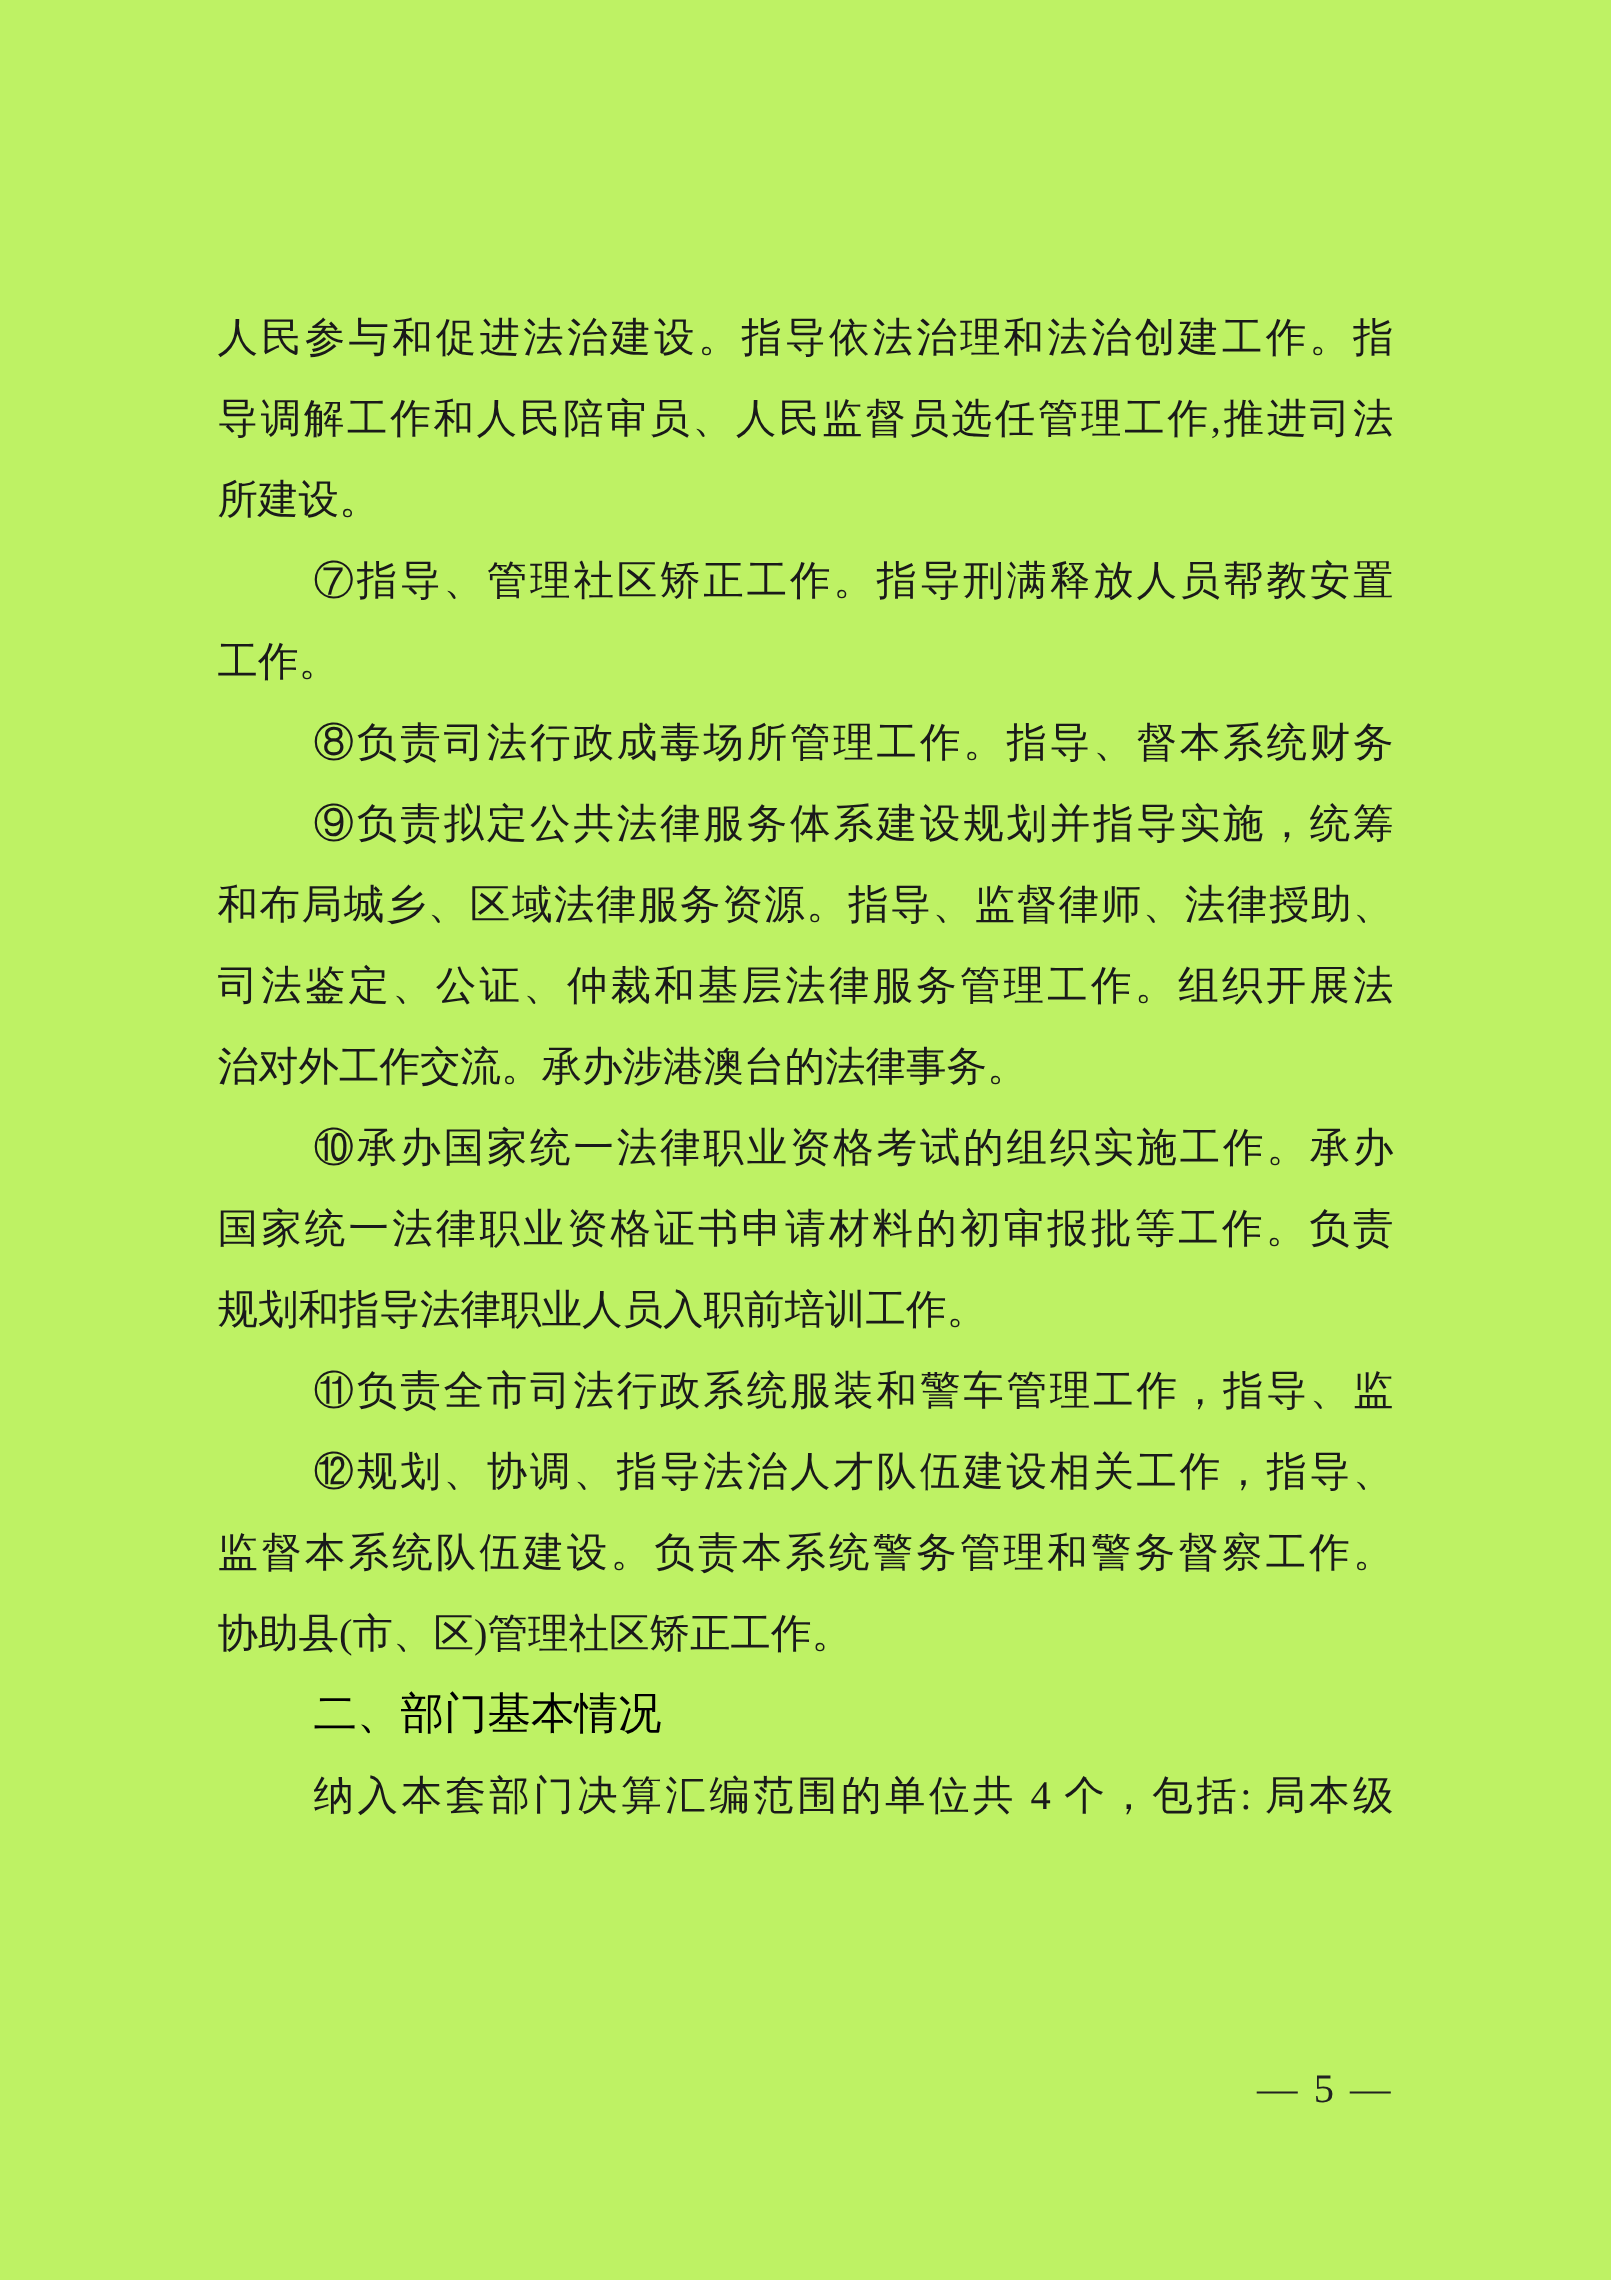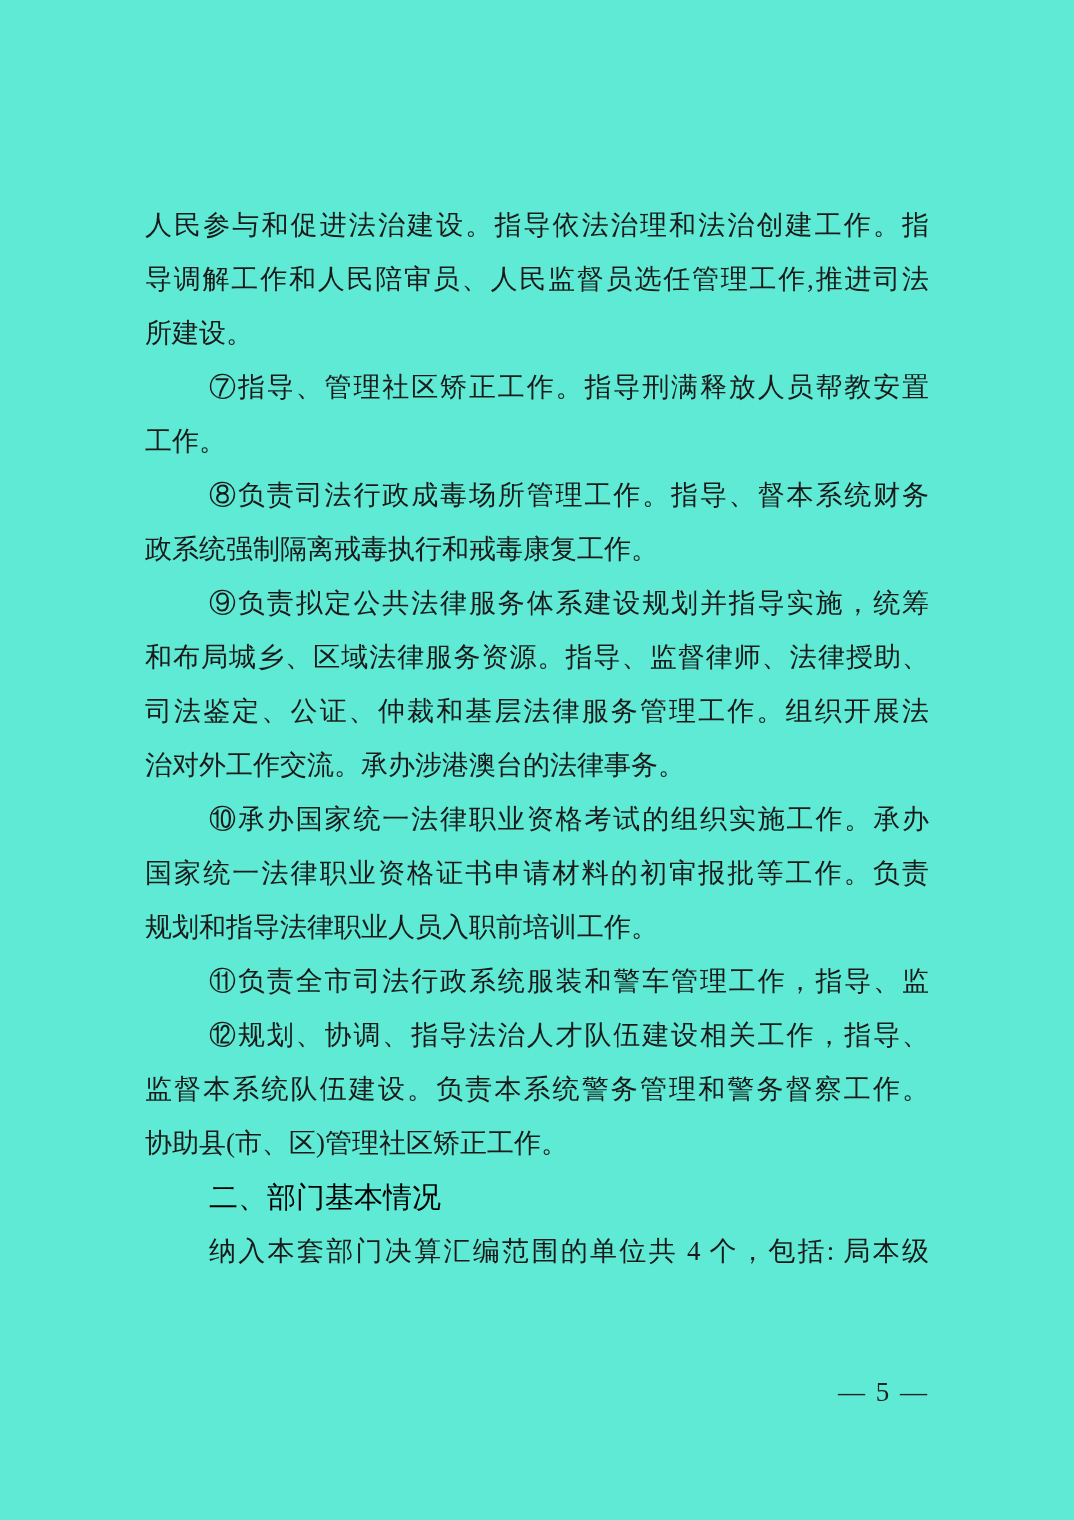--- a/index.html
+++ b/index.html
@@ -1,20 +1,20 @@
 <!DOCTYPE html>
 <html><head>
 <meta charset="utf-8">
 <style>
   html, body { margin: 0; padding: 0; background: #e8e8e8; }
   .page {
     position: relative;
     width: 1074px;
     height: 1520px;
-    background: #5eead4;
+    background: #bef264;
     overflow: hidden;
     margin: 0 auto;
   }
   .doc {
     position: absolute;
     left: 145px;
     right: 145px;
     top: 198px;
     font-family: "Liberation Serif", "DejaVu Serif", serif;
     font-size: 27px;
@@ -59,21 +59,20 @@
         <div class="line">人民参与和促进法治建设。指导依法治理和法治创建工作。指</div>
         <div class="line">导调解工作和人民陪审员、人民监督员选任管理工作,推进司法</div>
         <div class="line end">所建设。</div>
       </div>
       <div class="para">
         <div class="line indent">⑦指导、管理社区矫正工作。指导刑满释放人员帮教安置</div>
         <div class="line end">工作。</div>
       </div>
       <div class="para">
         <div class="line indent">⑧负责司法行政成毒场所管理工作。指导、督本系统财务</div>
-        <div class="line end">政系统强制隔离戒毒执行和戒毒康复工作。</div>
       </div>
       <div class="para">
         <div class="line indent">⑨负责拟定公共法律服务体系建设规划并指导实施，统筹</div>
         <div class="line">和布局城乡、区域法律服务资源。指导、监督律师、法律授助、</div>
         <div class="line">司法鉴定、公证、仲裁和基层法律服务管理工作。组织开展法</div>
         <div class="line end">治对外工作交流。承办涉港澳台的法律事务。</div>
       </div>
       <div class="para">
         <div class="line indent">⑩承办国家统一法律职业资格考试的组织实施工作。承办</div>
         <div class="line">国家统一法律职业资格证书申请材料的初审报批等工作。负责</div>

